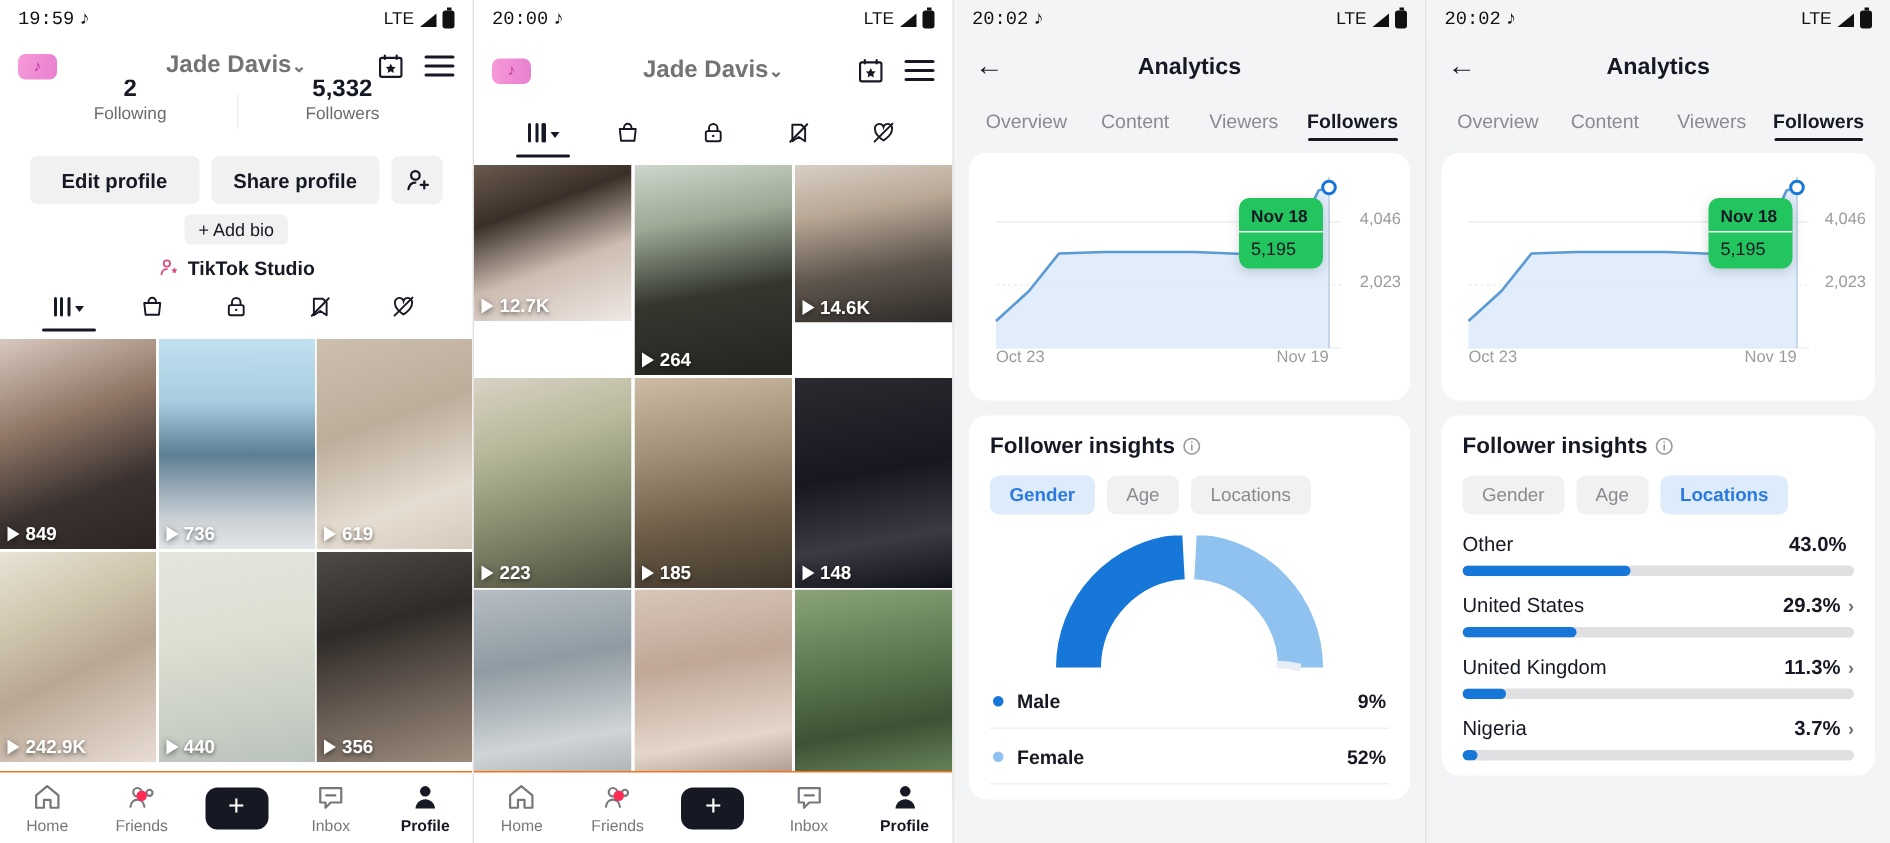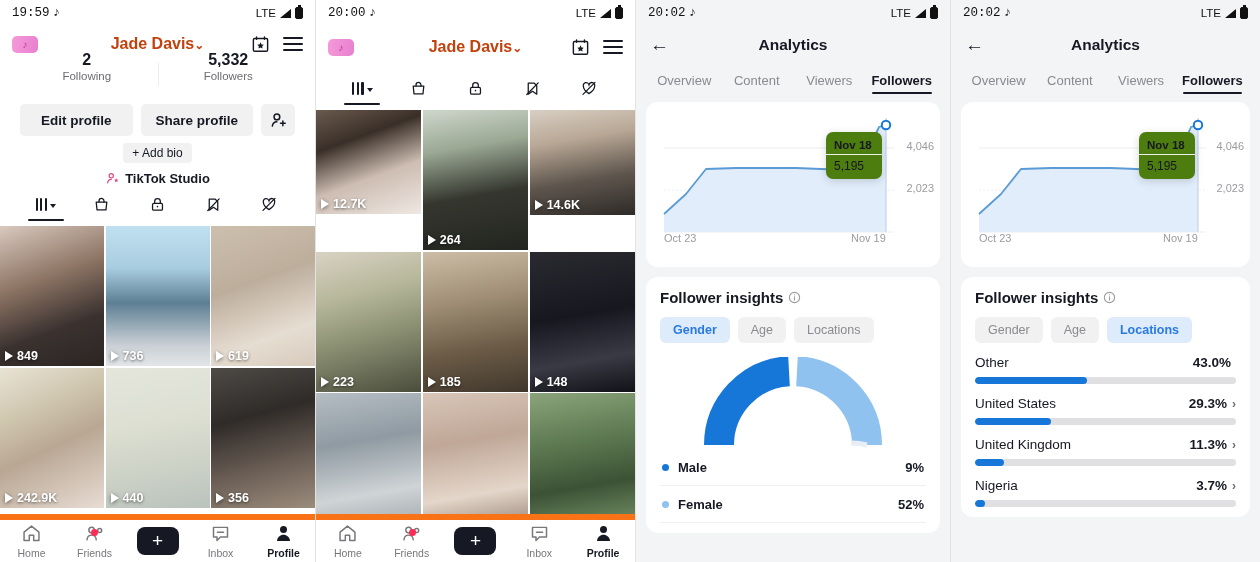--- a/index.html
+++ b/index.html
@@ -32,21 +32,21 @@
 
   
   .prof-head { height: 36px; display: flex; align-items: center; padding: 0 12px; gap: 8px; position: relative;}
   .note-chip {
     width: 26px; height: 17px; border-radius: 5px;
     background: linear-gradient(100deg,#f59ad8,#e87fd0);
     display:flex; align-items:center; justify-content:center;
     font-size: 10px; color:#c0339a; filter: blur(0.4px);
   }
   .prof-name { position:absolute; left:0; right:0; text-align:center;
-               font-size: 16px; font-weight: 700; color:#c2410c; pointer-events:none;}
+               font-size: 16px; font-weight: 700; color:#737373; pointer-events:none;}
   .prof-name .chev { font-size: 12px; font-weight: 700; }
   .head-right { margin-left:auto; display:flex; align-items:center; gap:13px; z-index:2;}
   .icon-box { width:20px; height:20px; display:flex; align-items:center; justify-content:center; }
   .burger { width:20px; height:14px; display:flex; flex-direction:column; justify-content:space-between; }
   .burger span { display:block; height:2px; background:#161823; border-radius:1px; }
 
   
   .stats { display:flex; height:34px; padding: 0 16px; }
   .stat { flex:1; text-align:center; position:relative; }
   .stat .num { font-size:16px; font-weight:700; color:#161823;
@@ -84,21 +84,21 @@
   .vgrid { display:grid; grid-template-columns: repeat(3,1fr); gap:1.5px; }
   .vcell { position:relative; overflow:hidden; }
   .vcell .views { position:absolute; left:5px; bottom:3px; color:#fff;
                   font-size:12.5px; font-weight:600; display:flex; align-items:center; gap:4px;
                   text-shadow: 0 1px 3px rgba(0,0,0,.55); }
   .play-tri { width:0;height:0;border-style:solid;border-width:5px 0 5px 8px;
               border-color:transparent transparent transparent #fff; filter: drop-shadow(0 1px 2px rgba(0,0,0,.5)); }
 
   
   .bottomnav { position:absolute; left:0; right:0; bottom:0; height:48px; background:#fff;
-               display:flex; align-items:center; border-top:6px solid #f97316; }
+               display:flex; align-items:center; border-top:1px solid #f97316; }
   .nav-item { flex:1; display:flex; flex-direction:column; align-items:center; justify-content:center;
               gap:3px; position:relative; }
   .nav-item .nlbl { font-size:10.5px; color:#77777d; }
   .nav-item.active .nlbl { color:#161823; font-weight:700; }
   .plusbtn { width:42px; height:28px; border-radius:8px; background:#161823; position:relative;
              display:flex; align-items:center; justify-content:center; }
   .plusbtn:before, .plusbtn:after { content:''; position:absolute; top:0; width:40px; height:28px;
       border-radius:8px; z-index:-1; }
   .plusbtn:before { left:-4px; background:#25f4ee; }
   .plusbtn:after { left:4px; background:#fe2c55; }
@@ -112,21 +112,21 @@
               font-weight:700; color:#161823; }
   .an-tabs { display:flex; align-items:flex-end; height:30px; padding:0 12px; gap:0; }
   .an-tab { flex:1; text-align:center; font-size:13px; color:#8a8a90; padding-bottom:6px; position:relative;}
   .an-tab.active { color:#161823; font-weight:700; }
   .an-tab.active:after { content:''; position:absolute; bottom:0; left:6px; right:6px;
                          height:2.5px; background:#161823; border-radius:2px;}
   .card { background:#fff; border-radius:12px; margin:8px 10px 0 10px; position:relative; }
 
   .chartbox { height:165px; position:relative; padding:10px 0 0 0; overflow:hidden;}
   .axis-lbl { position:absolute; font-size:11px; color:#9b9ba1; }
-  .tooltip { position:absolute; background:#4d7c0f; border-radius:7px;
+  .tooltip { position:absolute; background:#22c55e; border-radius:7px;
              box-shadow:0 2px 8px rgba(0,0,0,.16); padding:4px 0; width:56px; z-index:4;}
   .tooltip .tl1 { font-size:11.5px; font-weight:600; color:#161823; padding:3px 8px; }
   .tooltip .tl2 { font-size:12px; color:#161823; padding:4px 8px 2px 8px; border-top:1px solid #efefef;}
 
   .insights { padding:12px 14px 10px 14px; }
   .ins-title { font-size:15px; font-weight:700; color:#161823; display:flex; align-items:center; gap:5px;}
   .chips { display:flex; gap:8px; margin-top:11px; }
   .chip { padding:6px 13px; border-radius:6px; background:#f1f1f2;
           font-size:12.5px; color:#8a8a90; }
   .chip.active { background:#ddebfb; color:#2a7ae0; font-weight:600; }

